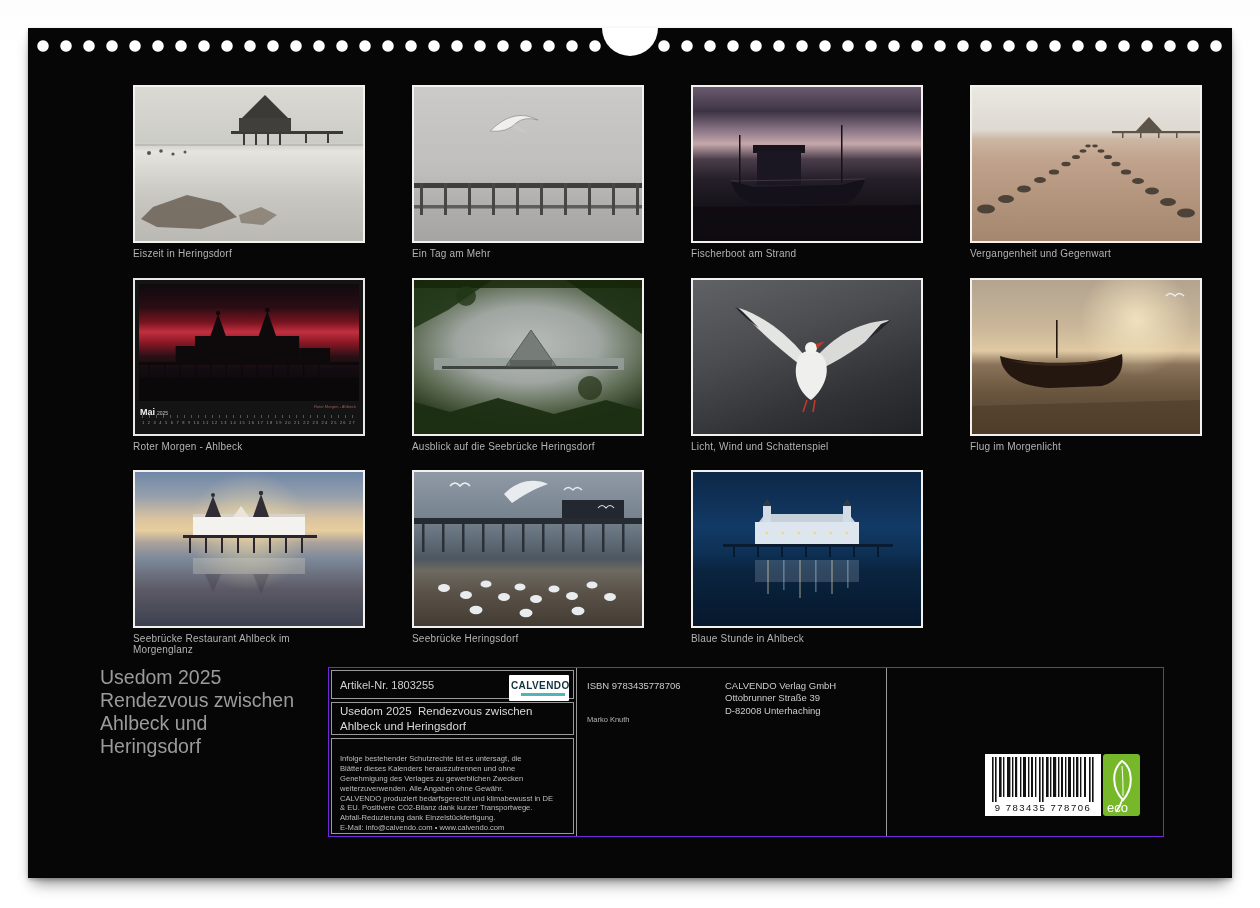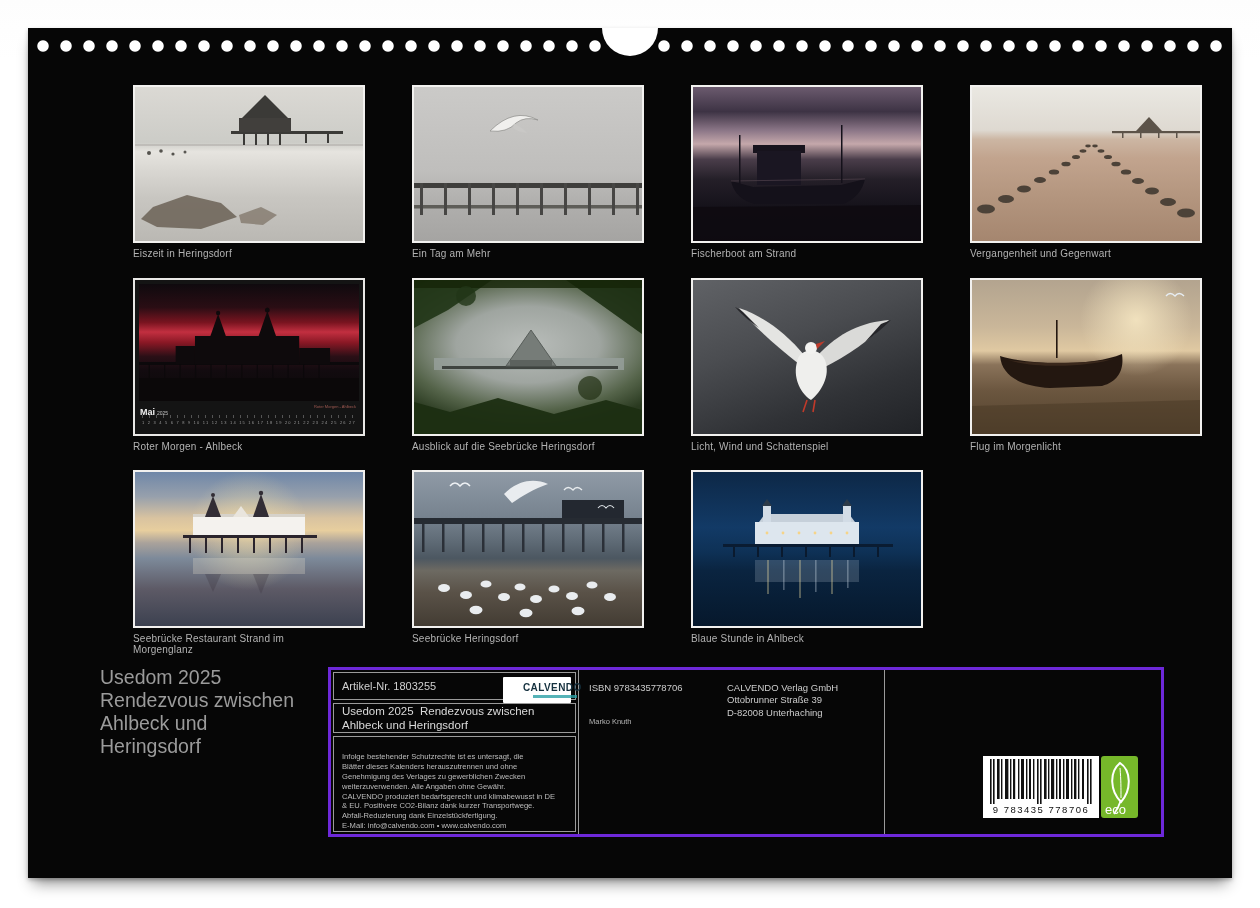--- a/index.html
+++ b/index.html
@@ -44,30 +44,30 @@
   .mayyear{font-size:5px;color:#c0c0c0;margin-left:2px;}
   .maycredit{position:absolute;right:2px;top:3px;font-size:4px;color:#a05a52;}
   .mayticks{position:absolute;left:2px;right:2px;top:14px;height:3px;opacity:.55;
             background:repeating-linear-gradient(90deg,#888 0 1px,transparent 1px 7px);}
   .maydays{position:absolute;left:2px;right:2px;top:19px;font-size:4px;color:#999;
            white-space:nowrap;overflow:hidden;letter-spacing:1.2px;}
   
   .backtitle{position:absolute;left:72px;top:638px;font-size:19.5px;line-height:1.18;color:#9b9b9b;}
   
   .infobox{position:absolute;left:300px;top:639px;width:836px;height:170px;box-sizing:border-box;
-           border:3px solid #6d28d9;display:flex;color:#cfcfcf;}
+           border:1px solid #6d28d9;display:flex;color:#cfcfcf;}
   .ib-left{width:248px;box-sizing:border-box;border-right:1px solid #9a9a9a;display:flex;
            flex-direction:column;gap:3px;padding:2px;}
   .ib-cell{border:1px solid #9a9a9a;box-sizing:border-box;position:relative;}
   .ib-art{height:34px;font-size:11px;color:#d0d0d0;display:flex;align-items:center;padding-left:8px;}
   .ib-title{height:38px;font-size:11.5px;color:#dadada;display:flex;align-items:center;padding-left:8px;
             white-space:pre-wrap;line-height:1.25;}
   .ib-legal{flex:1;font-size:7.6px;line-height:1.3;color:#bdbdbd;padding:5px 6px 0 8px;white-space:pre-line;}
-  .cv-logo{position:absolute;right:4px;top:4px;width:68px;height:26px;background:#fff;border-radius:1px;
-           display:flex;align-items:center;justify-content:space-between;padding:2px 20px;box-sizing:border-box;}
+  .cv-logo{position:absolute;right:4px;top:4px;width:60px;height:26px;background:#fff;border-radius:1px;
+           display:flex;align-items:center;justify-content:space-between;padding:2px 2px;box-sizing:border-box;}
   .cv-name{display:block;font-size:10px;font-weight:bold;color:#15313f;letter-spacing:.4px;line-height:1;}
   .cv-tag{display:block;height:3px;width:44px;margin:2px 0 0 10px;background:#2aa0a5;opacity:.8;}
   .cv-icon{width:13px;height:18px;border-radius:2px;background:linear-gradient(135deg,#7fd0d4 0 28%,#2aa0a5 28% 100%);}
   .ib-mid{flex:1;box-sizing:border-box;border-right:1px solid #9a9a9a;position:relative;padding:12px 0 0 10px;}
   .ib-isbn{font-size:9.5px;color:#cccccc;}
   .ib-author{font-size:7.5px;color:#b5b5b5;margin-top:24px;}
   .ib-pub{position:absolute;left:148px;top:12px;font-size:9.5px;line-height:1.3;color:#cccccc;}
   .ib-right{width:276px;position:relative;}
   .bc-group{position:absolute;right:23px;top:86px;display:flex;gap:2px;height:62px;}
   .barcode{width:116px;background:#fff;box-sizing:border-box;padding:3px 6px 1px 6px;display:flex;
@@ -290,21 +290,21 @@
               <rect x="118" y="66" width="2" height="15"></rect>
                 <rect x="134" y="66" width="2" height="15"></rect>
               <rect x="150" y="66" width="2" height="15"></rect>
                 <rect x="166" y="66" width="2" height="15"></rect>
             </g>
             <rect x="58" y="86" width="112" height="16" fill="#ded6c8" opacity=".3"></rect>
             <polygon points="70,102 86,102 78,120" fill="#3a3440" opacity=".3"></polygon>
             <polygon points="118,102 134,102 126,122" fill="#3a3440" opacity=".3"></polygon>
           </svg>
         </div>
-        <div class="caption">Seebrücke Restaurant Strand im Morgenglanz</div>
+        <div class="caption">Seebrücke Restaurant Ahlbeck im Morgenglanz</div>
       </div>
 
 
       <div class="cell">
         <div class="photo p11">
           <svg viewBox="0 0 228 154" preserveAspectRatio="none">
             <rect x="0" y="46" width="228" height="6" fill="#262b32"></rect>
             <rect x="148" y="28" width="62" height="18" fill="#232830"></rect>
             <g fill="#2b3038">
               <rect x="8" y="52" width="2.5" height="28"></rect>

